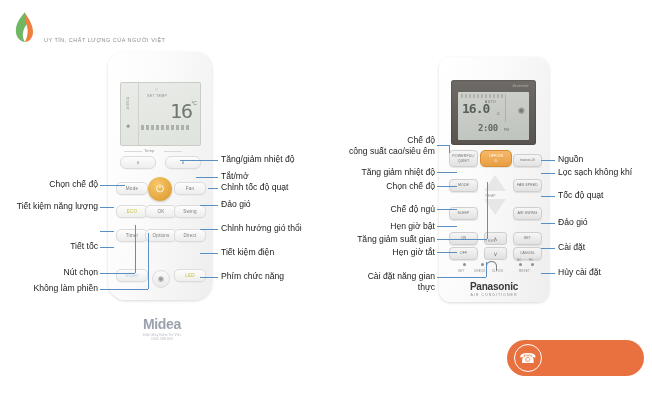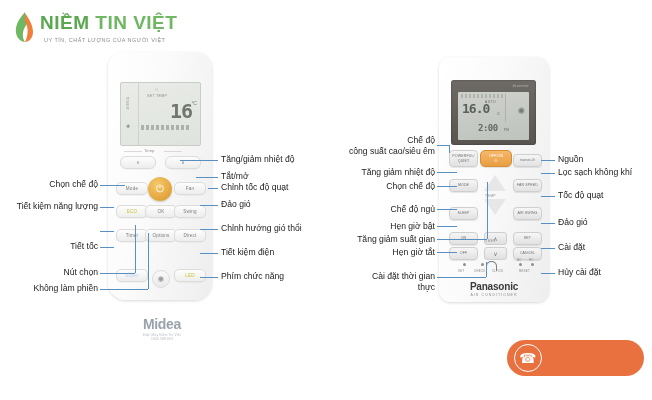--- a/index.html
+++ b/index.html
@@ -22,21 +22,21 @@
   
   .remote{position:absolute;background:linear-gradient(100deg,#ffffff 0%,#fbfbfb 40%,#eeeeee 100%);
     border-radius:16px;box-shadow:0 1px 3px rgba(0,0,0,.16);}
   .remote.r1{left:108px;top:52px;width:104px;height:248px;border-radius:16px 16px 18px 18px;}
   .remote.r2{left:439px;top:57px;width:110px;height:245px;border-radius:12px;}
 
   
   .lcd1{position:absolute;left:12px;top:30px;width:79px;height:62px;
     background:linear-gradient(160deg,#e9ece8,#dfe3dd);border:1px solid #c9cdc6;border-radius:2px;}
   .lcd1 .settemp{position:absolute;left:26px;top:11px;font-size:3.6px;color:#8b9089;letter-spacing:.3px;}
-  .lcd1 .bignum{position:absolute;right:8px;top:16px;font-size:20px;font-weight:bold;color:#6f766d;
+  .lcd1 .bignum{position:absolute;right:8px;top:16px;font-size:20px;font-weight:normal;color:#6f766d;
     font-family:"DejaVu Sans Mono",monospace;letter-spacing:-1px;}
   .lcd1 .deg{position:absolute;right:3px;top:17px;font-size:5px;color:#7d837b;}
   .lcd1 .bar{position:absolute;left:20px;top:42px;width:48px;height:5px;
     background:repeating-linear-gradient(90deg,#9aa097 0 3px,transparent 3px 5px);opacity:.75;}
   .lcd1 .ic{position:absolute;font-size:5px;color:#8b9089;}
   .lcd1 .ic.a{left:34px;top:3px;}
   .lcd1 .ic.b{left:5px;top:40px;}
   .lcd1 .ic.c{left:4px;top:14px;font-size:3.4px;writing-mode:vertical-rl;letter-spacing:.5px;}
   .lcd1 .seam{position:absolute;left:17px;top:0;width:1px;height:62px;background:#cfd3cc;}
 
@@ -129,21 +129,20 @@
 </head>
 <body>
 
 <div class="stage">
 
   <div id="logo">
     <svg class="flame" viewBox="0 0 22 30">
       <path d="M11 0 C4 8 1 14 2 21 C3 27 8 30 11 30 C7 24 9 17 13 12 C12 8 11 4 11 0 Z" fill="#6fb763"></path>
       <path d="M11 1 C15 7 19 13 19 20 C19 26 15 30 11 30 C14 24 15 16 11 9 Z" fill="#ef7f3c"></path>
     </svg>
-    <div class="brand"><span>NIỀM</span> <span class="t2">TIN VIỆT</span></div>
     <div class="tagline">UY TÍN, CHẤT LƯỢNG CỦA NGƯỜI VIỆT</div>
   </div>
 
   <div class="remote r1">
     <div class="lcd1">
       <div class="seam"></div>
       <div class="ic a">○</div>
       <div class="ic b">✺</div>
       <div class="ic c">TIMER</div>
       <div class="settemp">SET TEMP</div>
@@ -279,21 +278,21 @@
   <div class="cal l" style="left:221px;top:271px;">Phím chức năng</div>
 
   <div class="cal r" style="left:300px;top:135px;width:135px;">Chế độ</div>
   <div class="cal r" style="left:300px;top:146px;width:135px;">công suất cao/siêu êm</div>
   <div class="cal r" style="left:300px;top:167px;width:135px;">Tăng giảm nhiệt độ</div>
   <div class="cal r" style="left:300px;top:181px;width:135px;">Chọn chế độ</div>
   <div class="cal r" style="left:300px;top:204px;width:135px;">Chế độ ngủ</div>
   <div class="cal r" style="left:300px;top:221px;width:135px;">Hẹn giờ bật</div>
   <div class="cal r" style="left:300px;top:234px;width:135px;">Tăng giảm suất gian</div>
   <div class="cal r" style="left:300px;top:247px;width:135px;">Hẹn giờ tắt</div>
-  <div class="cal r" style="left:300px;top:271px;width:135px;">Cài đặt thời gian</div>
+  <div class="cal r" style="left:300px;top:271px;width:135px;">Cài đặt năng gian</div>
   <div class="cal r" style="left:300px;top:282px;width:135px;">thực</div>
 
   <div class="lead" style="left:437px;top:145px;width:12px;"></div>
   <div class="leadv" style="left:449px;top:145px;height:8px;"></div>
   <div class="lead" style="left:437px;top:172px;width:20px;"></div>
   <div class="lead" style="left:437px;top:186px;width:20px;"></div>
   <div class="lead" style="left:437px;top:209px;width:20px;"></div>
   <div class="lead" style="left:437px;top:226px;width:20px;"></div>
   <div class="lead" style="left:437px;top:239px;width:50px;"></div>
   <div class="leadv" style="left:487px;top:182px;height:57px;"></div>

